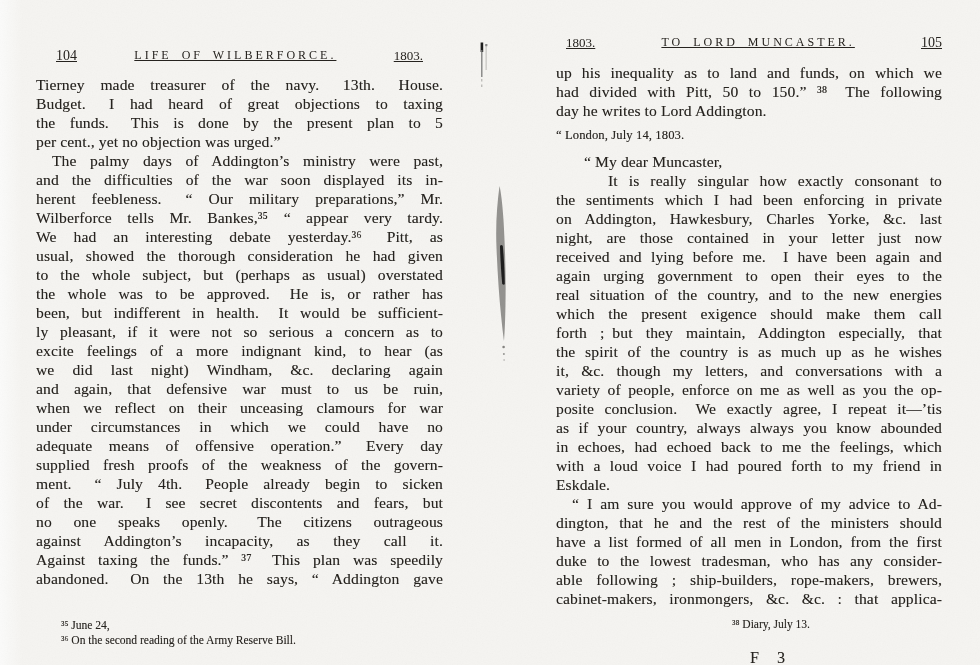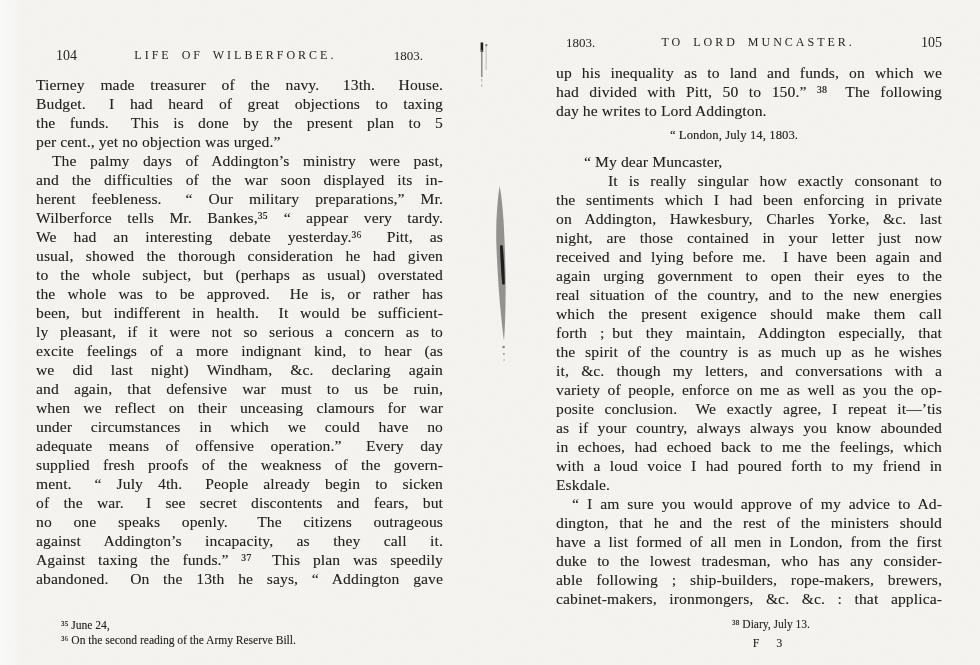--- a/index.html
+++ b/index.html
@@ -11,52 +11,52 @@
     overflow:hidden;
   }
   .canvas::before{ 
     content:""; position:absolute; left:0; top:0; width:22px; height:100%;
     background:linear-gradient(to right, #fbfbfa, rgba(251,251,250,0)); pointer-events:none;
   }
   .page { position:absolute; }
   .page-left  { left:36px; top:48px;  width:407px; }
   .page-right { left:556px; top:35px; width:386px; }
 
-  .running-head { display:flex; align-items:center; line-height:15px; }
+  .running-head { display:flex; align-items:center; line-height:15px;text-decoration:underline; }
   .running-head .pn   { font-size:14px; }
   .running-head .titl { flex:1; text-align:center; font-size:12px; letter-spacing:3px; word-spacing:4px; }
   .running-head .yr   { font-size:13px; }
   .page-left  .running-head { padding-left:20px; padding-right:20px; }
   .page-right .running-head { padding-left:10px; }
 
   .body-text { font-size:15.5px; line-height:19px; letter-spacing:0.15px;
                text-shadow:0.25px 0.25px 0 rgba(30,26,20,0.35); }
   .page-left  .body-text { margin-top:12px; }
   .page-right .body-text { margin-top:13px; }
 
   .line { height:19px; text-align:justify; text-align-last:justify; white-space:nowrap; overflow:visible; }
   .line.no-just { text-align-last:left; white-space:normal; }
   .para.ind-1 .line:first-child { text-indent:16px; }
   .para.ind-2 .line:first-child { text-indent:52px; }
 
-  .dateline   { margin-top:7px; text-align:center; padding-right:30px; font-size:12.5px; line-height:16px;
+  .dateline   { margin-top:7px; text-align:left; padding-right:30px; font-size:12.5px; line-height:16px;
                 text-shadow:0.25px 0.25px 0 rgba(30,26,20,0.35); }
   .salutation { margin-top:9px; font-size:15.5px; line-height:19px; text-indent:28px;
                 text-shadow:0.25px 0.25px 0 rgba(30,26,20,0.35); }
 
   .footnotes-left { position:absolute; left:36px; top:618px; width:407px; font-size:11.5px; line-height:15px;
                     text-shadow:0.2px 0.2px 0 rgba(30,26,20,0.3); }
   .footnotes-left .fn-row1 { display:flex; padding-left:25px;flex-direction:column; }
   .footnotes-left .fn-row1 .fn-a { margin-right:46px; white-space:nowrap; }
   .footnotes-left .fn-row2 { text-align:center; padding-left:14px; margin-top:19px; }
 
   .footnotes-right { position:absolute; left:556px; top:617px; width:386px; text-align:center;
                      font-size:11.5px; line-height:15px; padding-left:22px;
                      text-shadow:0.2px 0.2px 0 rgba(30,26,20,0.3); }
-  .sig-mark { margin-top:4px; font-size:12px; letter-spacing:7px;font-family:Liberation Serif, serif; }
+  .sig-mark { margin-top:18px; font-size:16px; letter-spacing:7px;font-family:Liberation Serif, serif; }
 
   .artifacts { position:absolute; left:0; top:0; pointer-events:none; }
   .grain { position:absolute; left:0; top:0; opacity:0.045; mix-blend-mode:multiply; pointer-events:none; }
 </style>
 </head>
 <body>
 
 <div class="canvas" style="--paper: #f5f4f1; --ink: #26231f;">
 
   <div class="page page-left">

